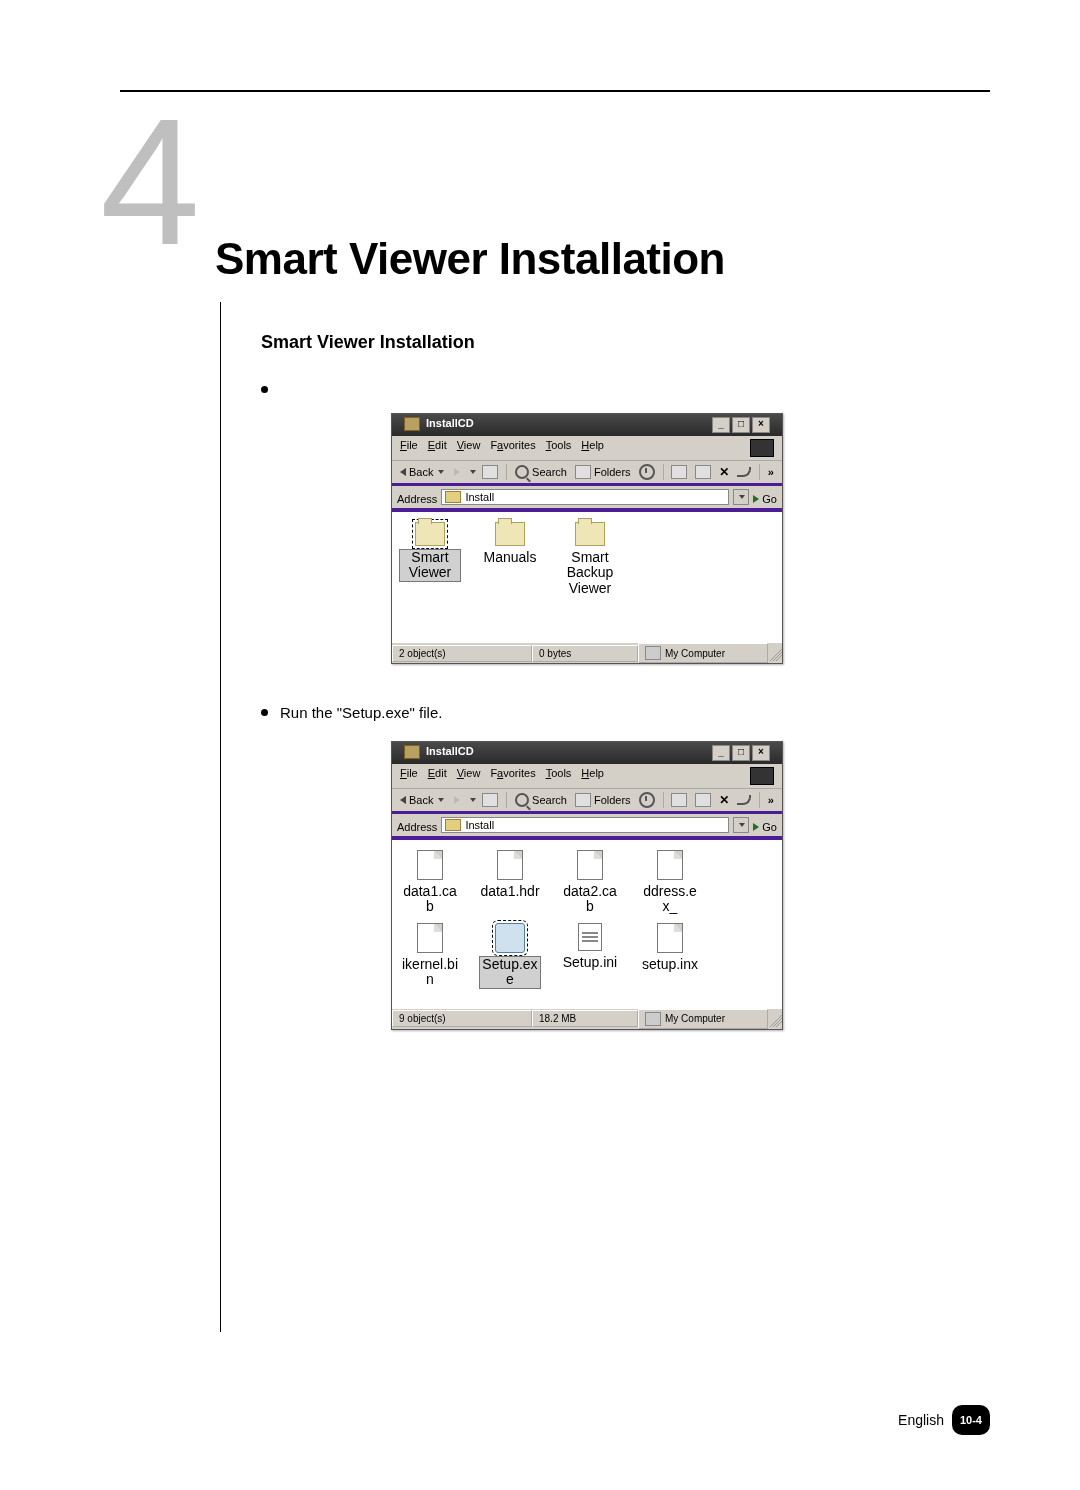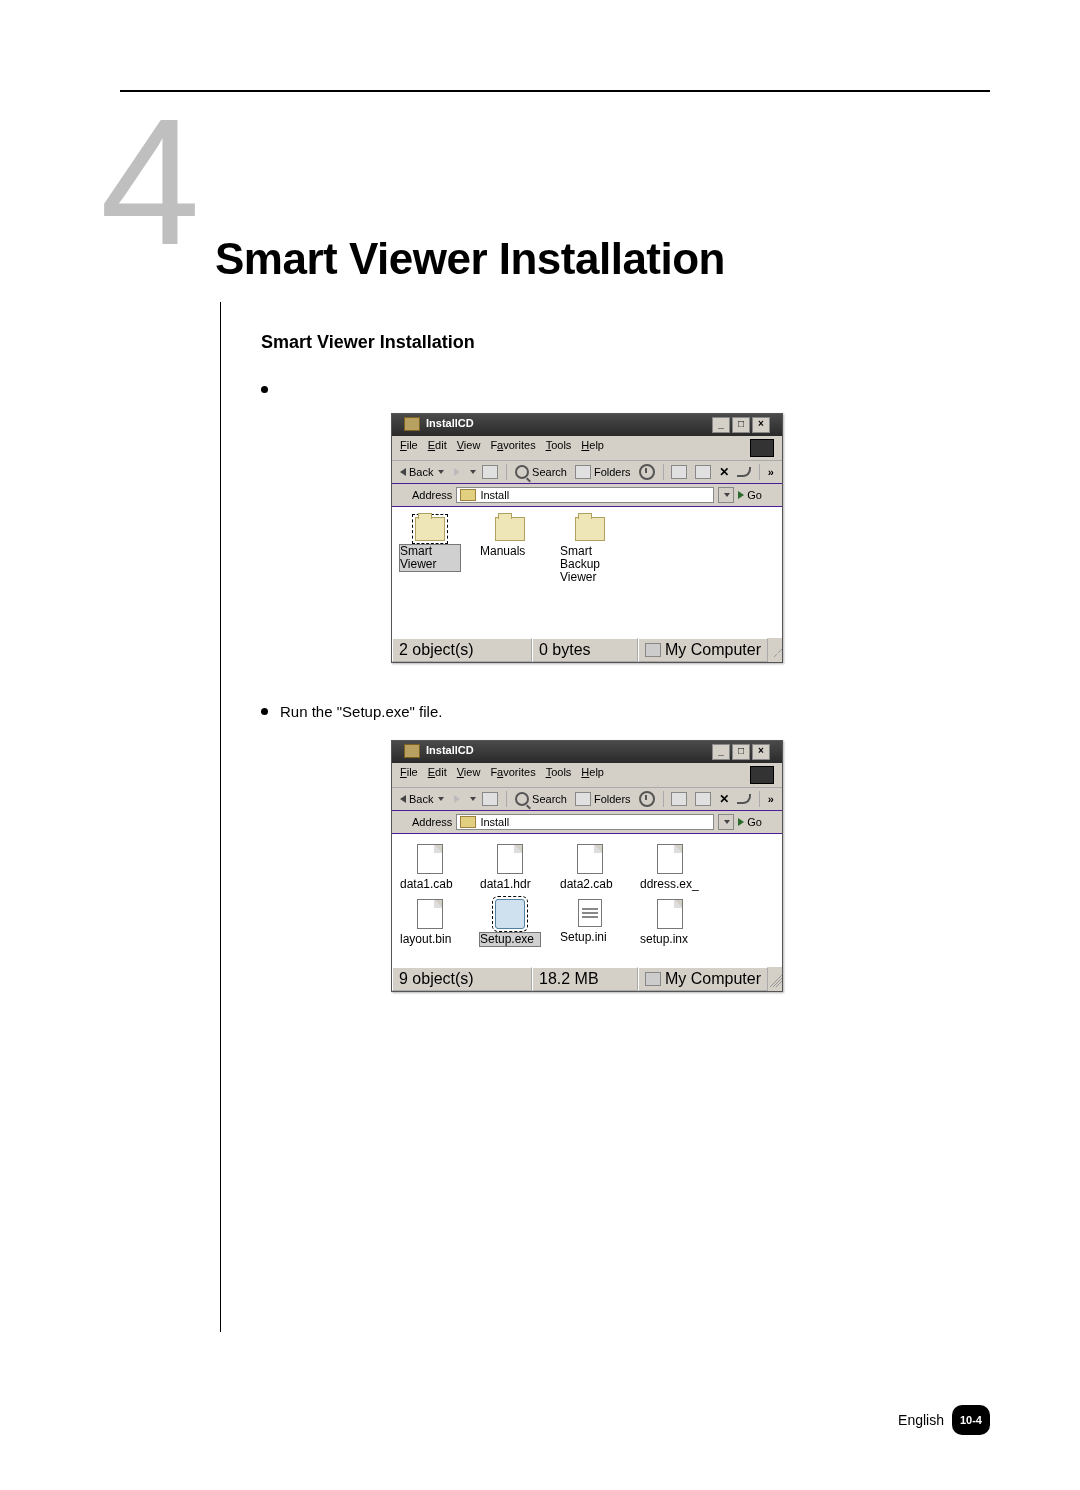--- a/index.html
+++ b/index.html
@@ -125,21 +125,21 @@
     width: 22px; height: 16px;
     background: #333;
     border: 1px solid #000;
   }
   .toolbar {
     display: flex;
     align-items: center;
     gap: 4px;
     padding: 3px 6px;
     background: #d4d0c8;
-    border-bottom: 1px solid #4c1d95;
+    border-bottom: 3px solid #4c1d95;
   }
   .tb-back { display: flex; align-items: center; gap: 2px; }
   .tb-arrow-left {
     width: 0; height: 0;
     border-top: 4px solid transparent;
     border-bottom: 4px solid transparent;
     border-right: 6px solid #444;
   }
   .tb-drop {
     width: 0; height: 0;
@@ -183,24 +183,24 @@
   }
   .tb-hist::after { content:""; position:absolute; left:4px; top:2px; width:2px; height:5px; background:#555;}
   .tb-x { font-weight:bold; font-size:12px; }
   .tb-undo {
     width:12px; height:8px;
     border:2px solid #555; border-top:none; border-left:none;
     border-radius: 0 0 8px 0;
   }
   .tb-overflow { font-weight:bold; }
   .addressbar {
-    display:flex; align-items:center; gap:4px;
-    padding:3px 20px;
+    display:flex; align-items:flex-end; gap:4px;
+    padding:3px 5px;
     background:#d4d0c8;
-    border-bottom:1px solid #4c1d95;
+    border-bottom:4px solid #4c1d95;
   }
   .addr-field {
     flex:1; display:flex; align-items:center;
     background:#fff; border:1px solid #888; padding:1px 3px;
     gap:4px;
   }
   .addr-folder {
     width:14px; height:10px;
     background:#e0d080; border:1px solid #a08040;
   }
@@ -214,22 +214,22 @@
     border-top:4px solid transparent; border-bottom:4px solid transparent;
     border-left:6px solid #2a6a2a;
   }
   .content-area {
     background:#fff; padding:10px 8px 20px 8px;
     min-height: 100px;
     display:flex; flex-wrap:wrap; gap: 8px 20px;
     align-content: flex-start;
   }
   .file-item {
-    width: 60px; text-align:left;
-    font-size:12px;
+    width: 60px; text-align:center;
+    font-size:14px;
   }
   .file-icon-folder {
     width:28px; height:22px; margin:0 auto 4px auto;
     background:#efe6b8; border:1px solid #b0a060;
     position:relative;
   }
   .file-icon-folder::before {
     content:""; position:absolute; top:-5px; left:2px;
     width:12px; height:5px; background:#efe6b8; border:1px solid #b0a060; border-bottom:none;
   }
@@ -269,21 +269,21 @@
     outline-offset: 2px;
   }
   .selected .file-label {
     background:#d0d0d0;
     outline:1px solid #777;
   }
   .statusbar {
     display:flex; align-items:center;
     background:#d4d0c8;
     border-top:1px solid #fff;
-    font-size:16px;
+    font-size:10px;
   }
   .status-cell {
     border:1px solid #aaa; border-top-color:#fff; border-left-color:#fff;
     padding:2px 6px;
     box-sizing:border-box;
   }
   .status-cell.grow { flex:1; }
   .status-loc { display:flex; align-items:center; gap:4px; min-width:130px;}
   .grip {
     width:14px; height:16px;
@@ -513,21 +513,21 @@
         <div class="file-item">
           <div class="file-icon-generic"></div>
           <div class="file-label">data2.cab</div>
         </div>
         <div class="file-item">
           <div class="file-icon-generic"></div>
           <div class="file-label">ddress.ex_</div>
         </div>
         <div class="file-item">
           <div class="file-icon-generic"></div>
-          <div class="file-label">layout.bin</div>
+          <div class="file-label">ikernel.bin</div>
         </div>
         <div class="file-item selected">
           <div class="file-icon-exe"></div>
           <div class="file-label">Setup.exe</div>
         </div>
         <div class="file-item">
           <div class="file-icon-cfg">
               <span></span>
               <span></span>
               <span></span>

